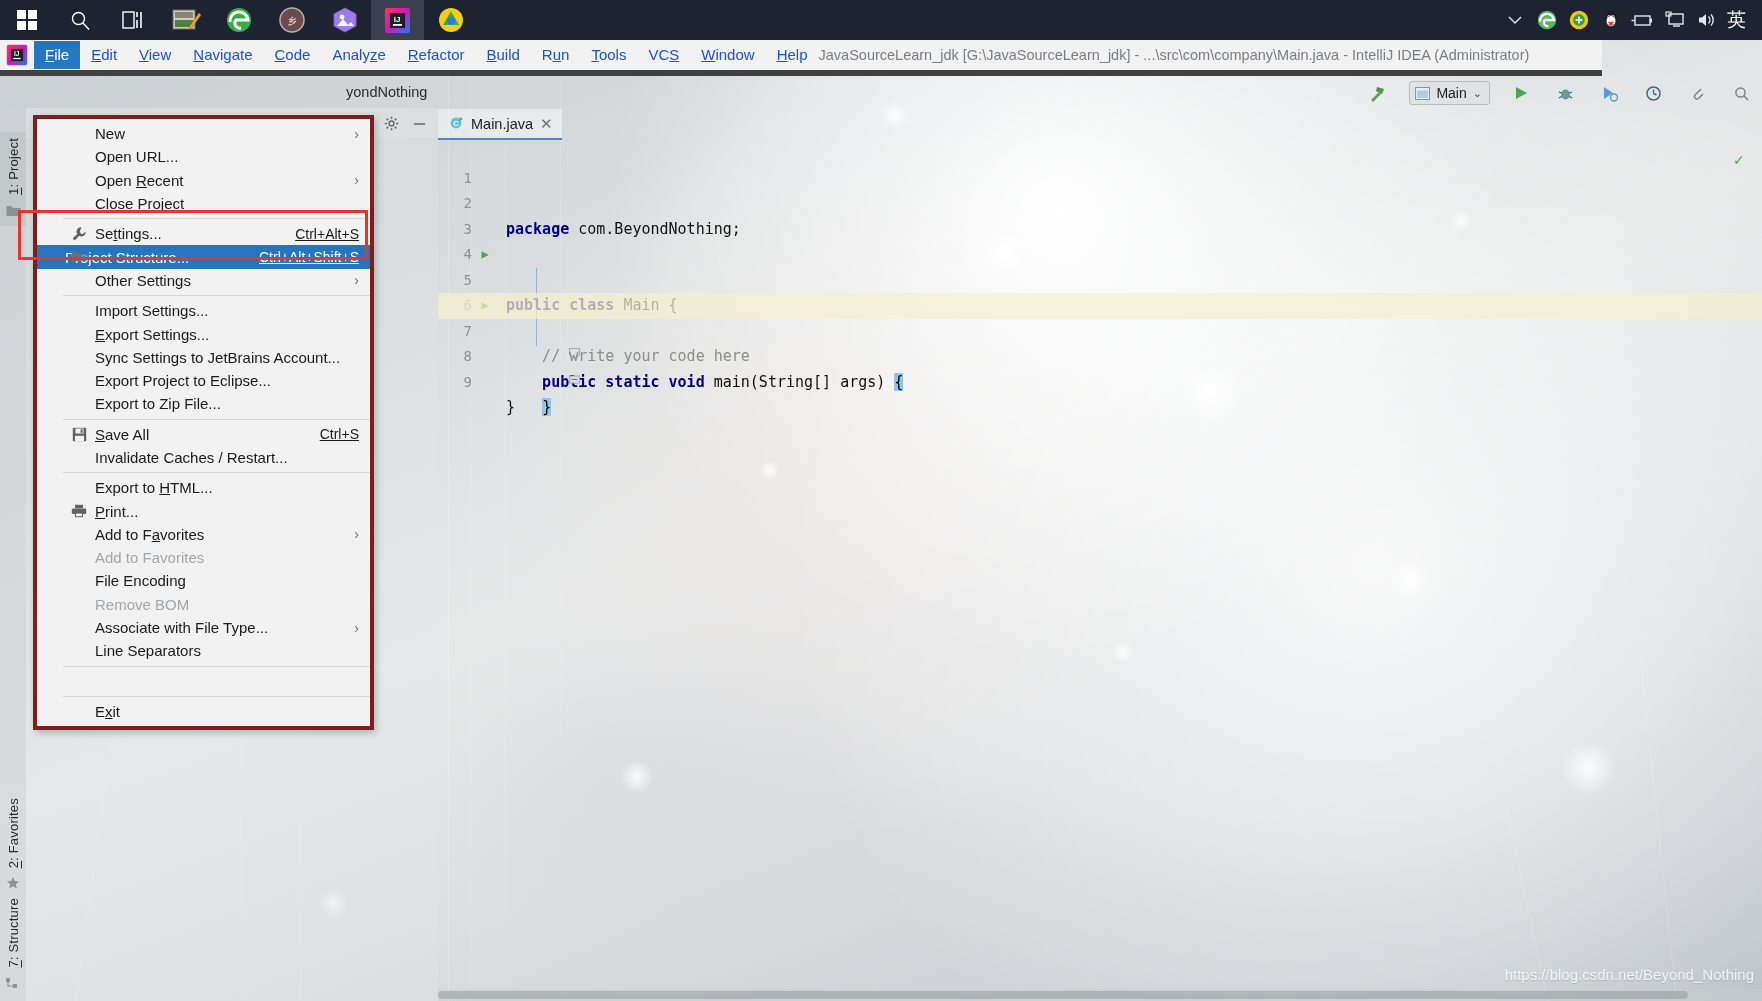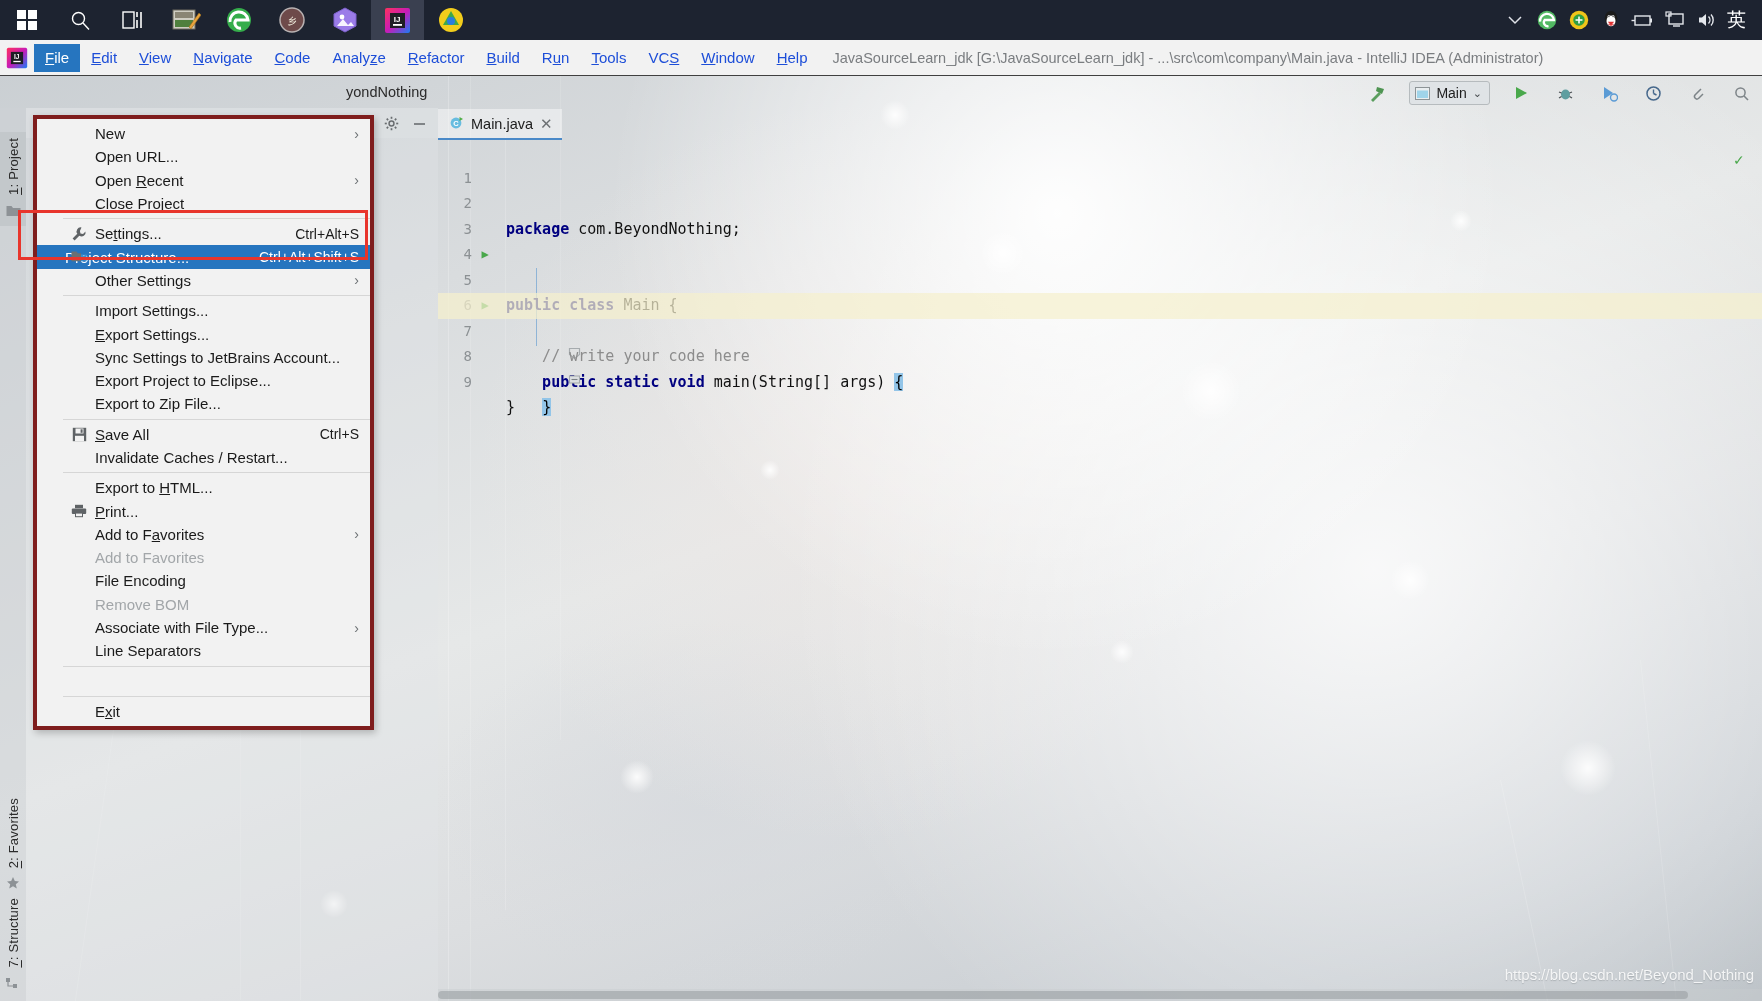--- a/index.html
+++ b/index.html
@@ -52,30 +52,30 @@
   }
   #wallpaper .bokeh {
     position:absolute; border-radius:50%;
     background:radial-gradient(circle,rgba(255,255,255,0.9) 0%,rgba(255,255,255,0) 70%);
   }
   #wallpaper .hairline {
     position:absolute; width:1px; background:rgba(255,255,255,0.5);
   }
 
   
-  #menubar { position:absolute; left:0; top:0; width:1762px; height:36px;
+  #menubar { position:absolute; left:0; top:0; width:1602px; height:36px;
     background:#f2f2f2; display:flex; align-items:center; z-index:20;
-    border-bottom:1px solid #404040; }
+    border-bottom:6px solid #404040; }
   #app-icon { width:34px; height:36px; display:flex; align-items:center;
     justify-content:center; }
   .mi { padding:5px 11px; font-size:15px; color:#1d4ed8; cursor:default;
     line-height:18px; }
   .mi.sel { background:#2675bf; color:#fff; }
   .mi u { text-decoration:underline; }
-  #win-title { font-size:14.5px; color:#7a7d80; margin-left:14px;
+  #win-title { font-size:14.5px; color:#7a7d80; margin-left:0;
     white-space:nowrap; }
 
   
   #navbar { position:absolute; left:0; top:36px; width:1762px; height:32px;
     z-index:10; display:flex; align-items:center; }
   #navbar .crumb { font-size:14.5px; color:#2b2b2b; padding-left:6px; }
 
   
   #toolbar-right { position:absolute; right:8px; top:38px; height:30px;
     display:flex; align-items:center; gap:18px; z-index:12; }
@@ -152,21 +152,21 @@
   #file-menu { position:absolute; left:33px; top:75px; width:341px;
     background:#f2f2f2; border:4px solid #7f1d1d;
     box-shadow:2px 3px 7px rgba(0,0,0,0.22); z-index:60;
     padding:3px 0 3px 0; }
   .row { position:relative; height:23.3px; display:flex; align-items:center;
     font-size:15px; color:#1a1a1a; padding-left:58px; padding-right:10px;
     white-space:nowrap; cursor:default; }
   .row.hl { background:#2675bf; color:#fff;padding-left:28px; }
   .row.disabled { color:#a2a6a9; }
   .row u { text-decoration:underline; }
-  .row .shortcut { position:absolute; right:11px; font-size:14px; }
+  .row .shortcut { position:absolute; right:11px; font-size:14px;text-decoration:underline; }
   .row.hl .shortcut { color:#fff; }
   .row .submenu-arrow { position:absolute; right:11px; font-size:14px;
     color:#6d7275; }
   .row .ricon { position:absolute; left:33px; top:50%;
     transform:translateY(-50%); width:18px; height:18px;
     display:flex; align-items:center; justify-content:center; }
   .msep { height:1px; background:#d6d6d6; margin:3px 0 3px 26px; }
 
   
   #red-box { position:absolute; left:18px; top:170px; width:350px;

